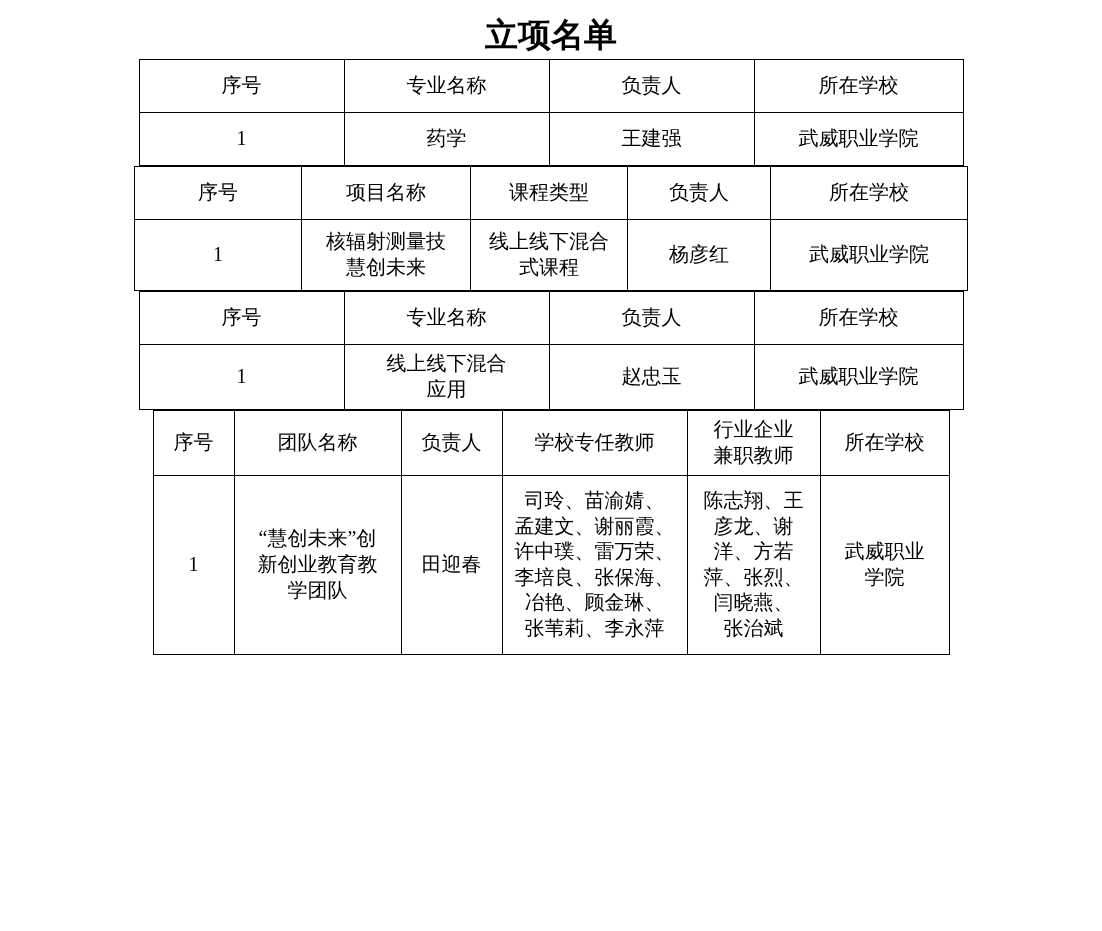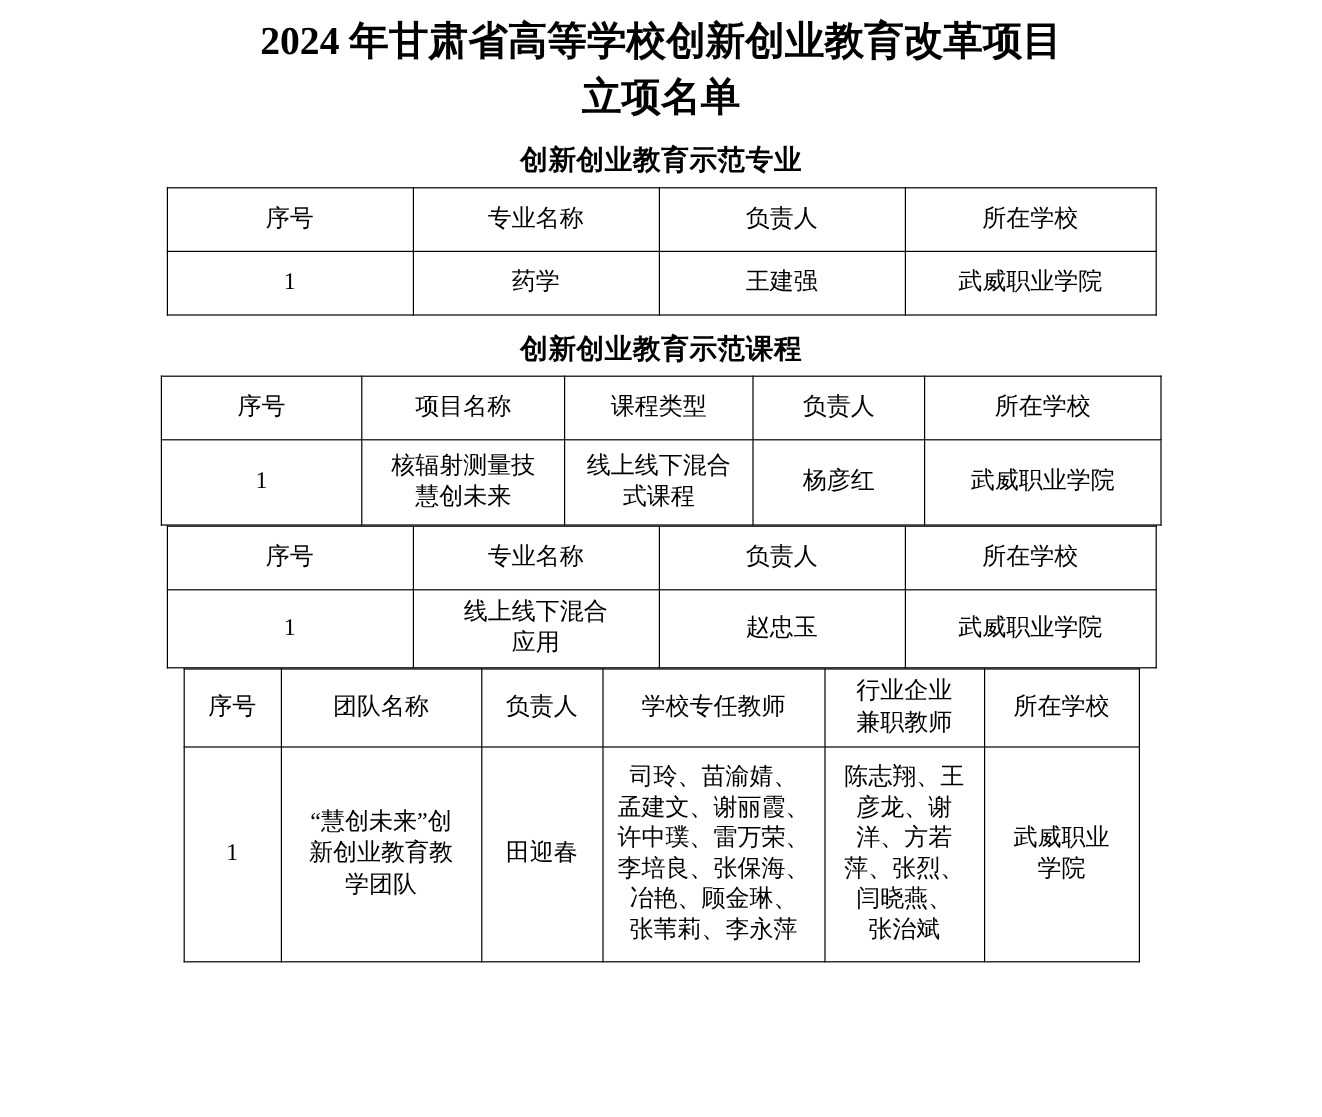--- a/index.html
+++ b/index.html
@@ -101,43 +101,40 @@
   .tbl-team tr.body td { height: 172px; }
   .tbl-team .wrap { white-space: pre-line; }
   .nowrap-cell { white-space: pre-line; }
 </style>
 </head>
 <body>
 
 <div class="page">
 
   <div class="doc-title">
-    <div>2024 年甘肃省高等学校创新创业教育改革项目</div>
     <div>立项名单</div>
   </div>
 
-  <div class="section-title">创新创业教育示范专业</div>
   <table class="tbl-major">
     <tbody>
         <tr class="head">
       <td class="c0">序号</td>
       <td class="c1">专业名称</td>
       <td class="c2">负责人</td>
       <td class="c3">所在学校</td>
     </tr>
     <tr class="body">
       <td class="c0">1</td>
       <td class="c1">药学</td>
       <td class="c2">王建强</td>
       <td class="c3">武威职业学院</td>
     </tr>
   </tbody>
     </table>
 
-  <div class="section-title">创新创业教育示范课程</div>
   <table class="tbl-course">
     <tbody>
         <tr class="head">
       <td class="c0">序号</td>
       <td class="c1">项目名称</td>
       <td class="c2">课程类型</td>
       <td class="c3">负责人</td>
       <td class="c4">所在学校</td>
     </tr>
     <tr class="body">

